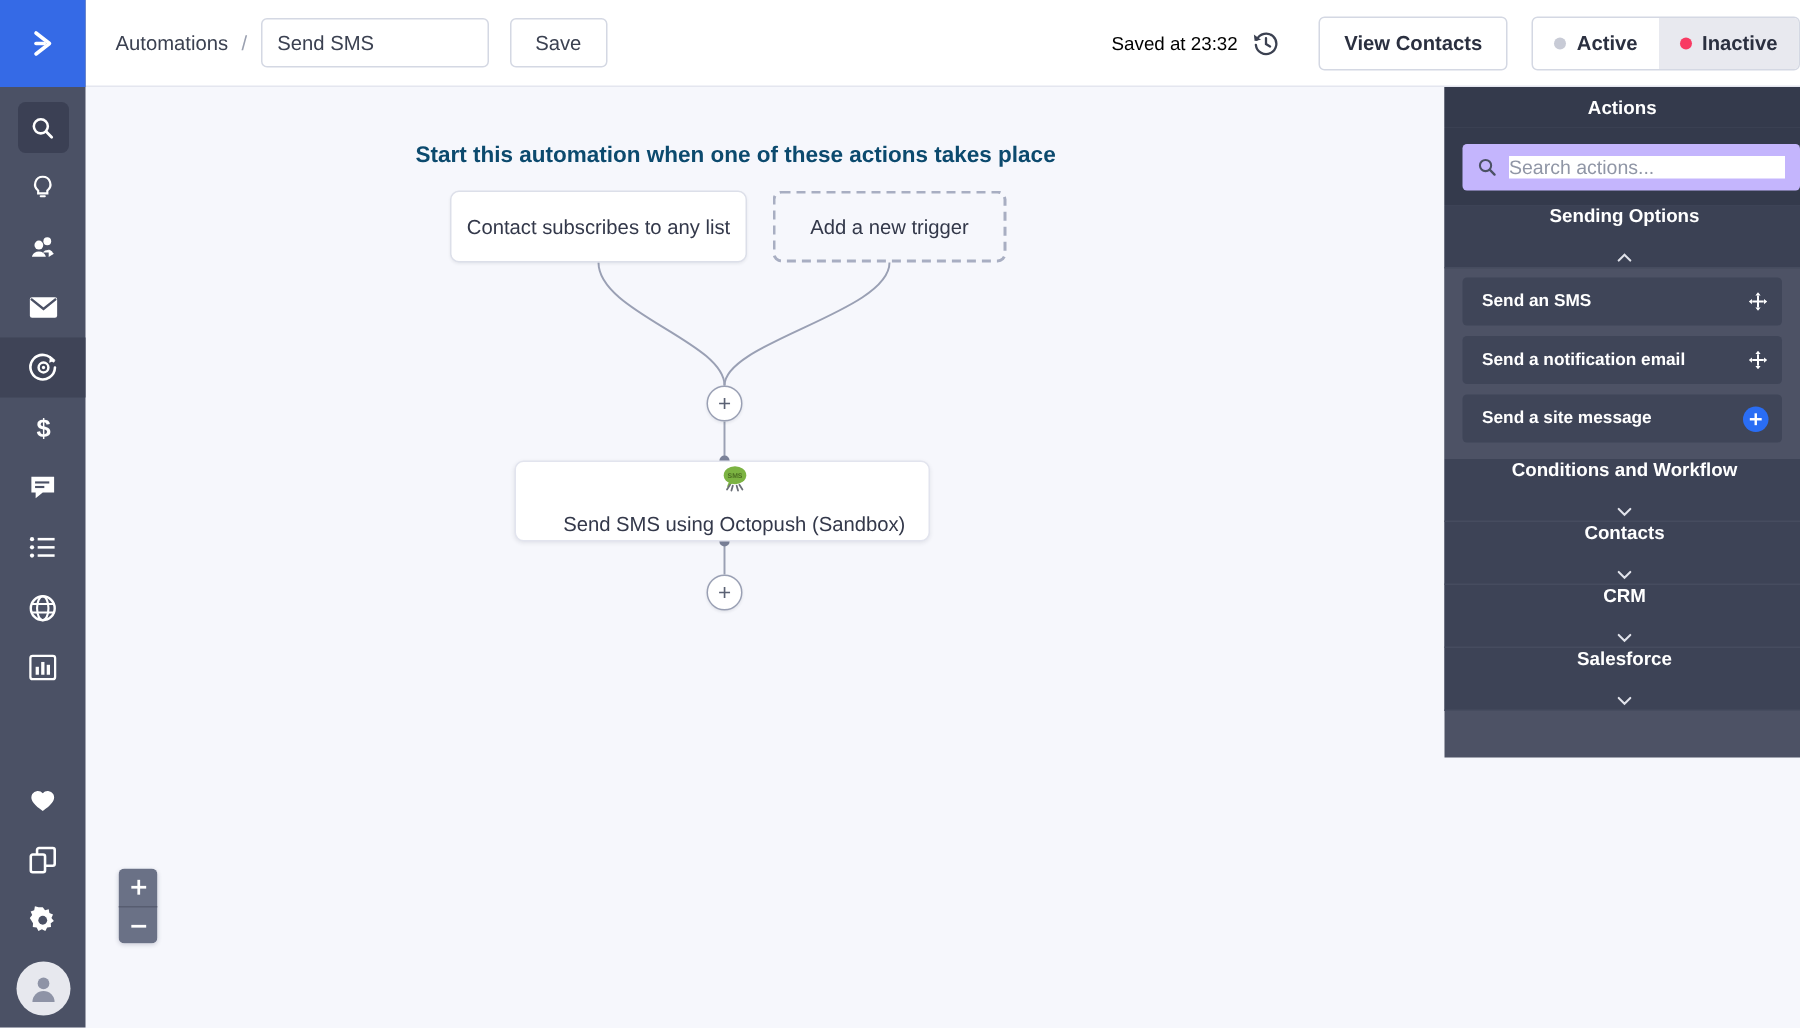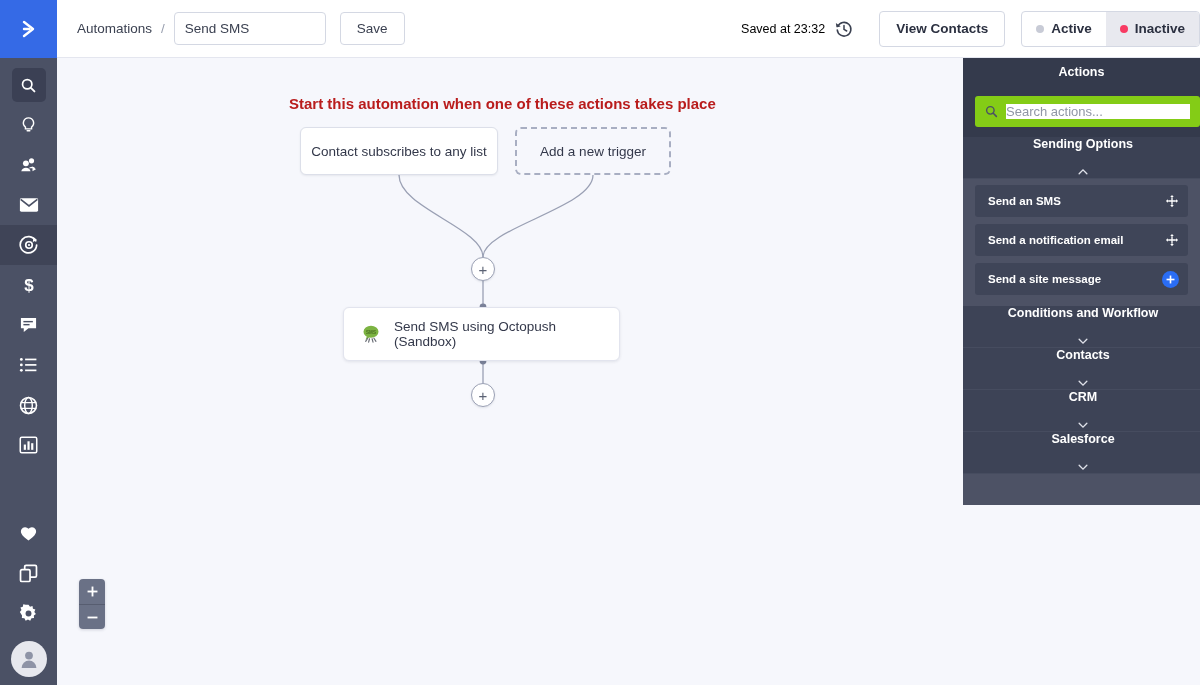--- a/index.html
+++ b/index.html
@@ -102,22 +102,22 @@
   .seg.on { background: #e8e9ef; }
   .dot { width: 8px; height: 8px; border-radius: 50%; display: inline-block; }
 
   
   #canvas {
     position: absolute; left: 57px; top: 58px;
     width: 906px; height: 627px;
     background: #f6f7fc; overflow: hidden;
   }
   #flow-title {
-    position: absolute; left: 232px; top: 37px;
-    font-size: 15px; font-weight: 700; color: #b91c1c;
+    position: absolute; left: 220px; top: 37px;
+    font-size: 15px; font-weight: 700; color: #0c4a6e;
     white-space: nowrap;
   }
   .trigger-box {
     position: absolute;
     display: flex; align-items: center; justify-content: center;
     font-size: 13.5px; color: #33384a;
     background: #ffffff;
   }
   #trigger-0 {
     left: 243px; top: 69px; width: 198px; height: 48px;
@@ -126,21 +126,21 @@
   }
   #trigger-1 {
     left: 458px; top: 69px; width: 156px; height: 48px;
     border: 2px dashed #a8aec2; border-radius: 6px; background: transparent;
   }
   #action-card {
     position: absolute; left: 286px; top: 249px;
     width: 277px; height: 54px;
     background: #ffffff; border: 1px solid #e2e4ee; border-radius: 6px;
     box-shadow: 0 1px 3px rgba(40,45,70,.10);
-    display: flex; align-items: center; padding-left: 16px; gap: 12px;
+    display: flex; align-items: center; padding-left: 16px; gap: 12px; flex-direction: column;
   }
   #action-card .label { font-size: 13.5px; color: #33384a; }
   .plus-node {
     position: absolute; width: 24px; height: 24px;
     border-radius: 50%; background: #fff;
     border: 1px solid #9aa0b4;
     display: flex; align-items: center; justify-content: center;
     color: #5b6274; font-size: 15px; line-height: 1;
     box-shadow: 0 1px 2px rgba(40,45,70,.10);
     cursor: pointer;
@@ -171,21 +171,21 @@
   #panel-header {
     height: 27px; background: #343a4c;
     display: flex; align-items: center; justify-content: center;
     color: #ffffff; font-size: 12.5px; font-weight: 700;
   }
   #panel-search-wrap {
     height: 52px; background: #343a4c;
     display: flex; align-items: center; padding: 0 0 0 12px;
   }
   #panel-search {
-    height: 31px; width: 235px; background: #84cc16; border-radius: 3px;
+    height: 31px; width: 235px; background: #c4b5fd; border-radius: 3px;
     display: flex; align-items: center; gap: 8px; padding: 0 10px;
   }
   #panel-search input {
     border: none; outline: none; flex: 1;
     font-size: 13px; color: #33384a;
     font-family: "Liberation Sans", sans-serif;
   }
   #panel-search input::placeholder { color: #9096a6; }
 
   .group-head {

